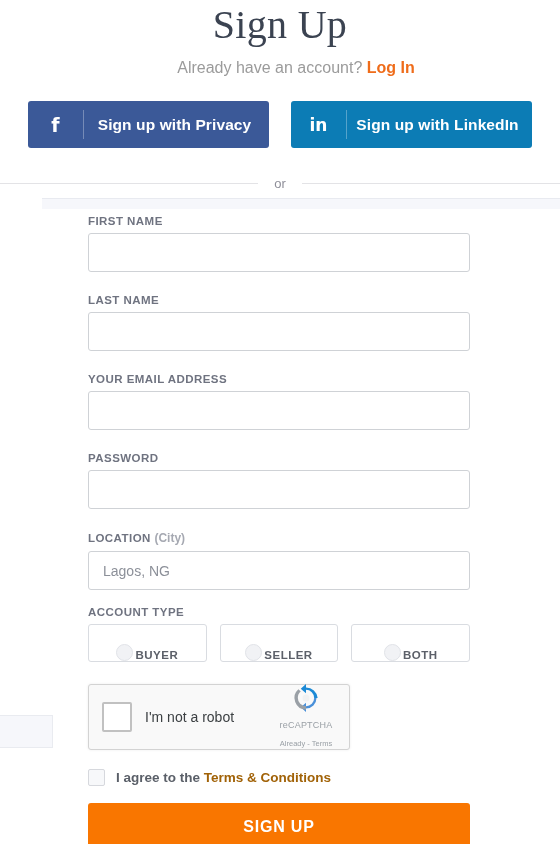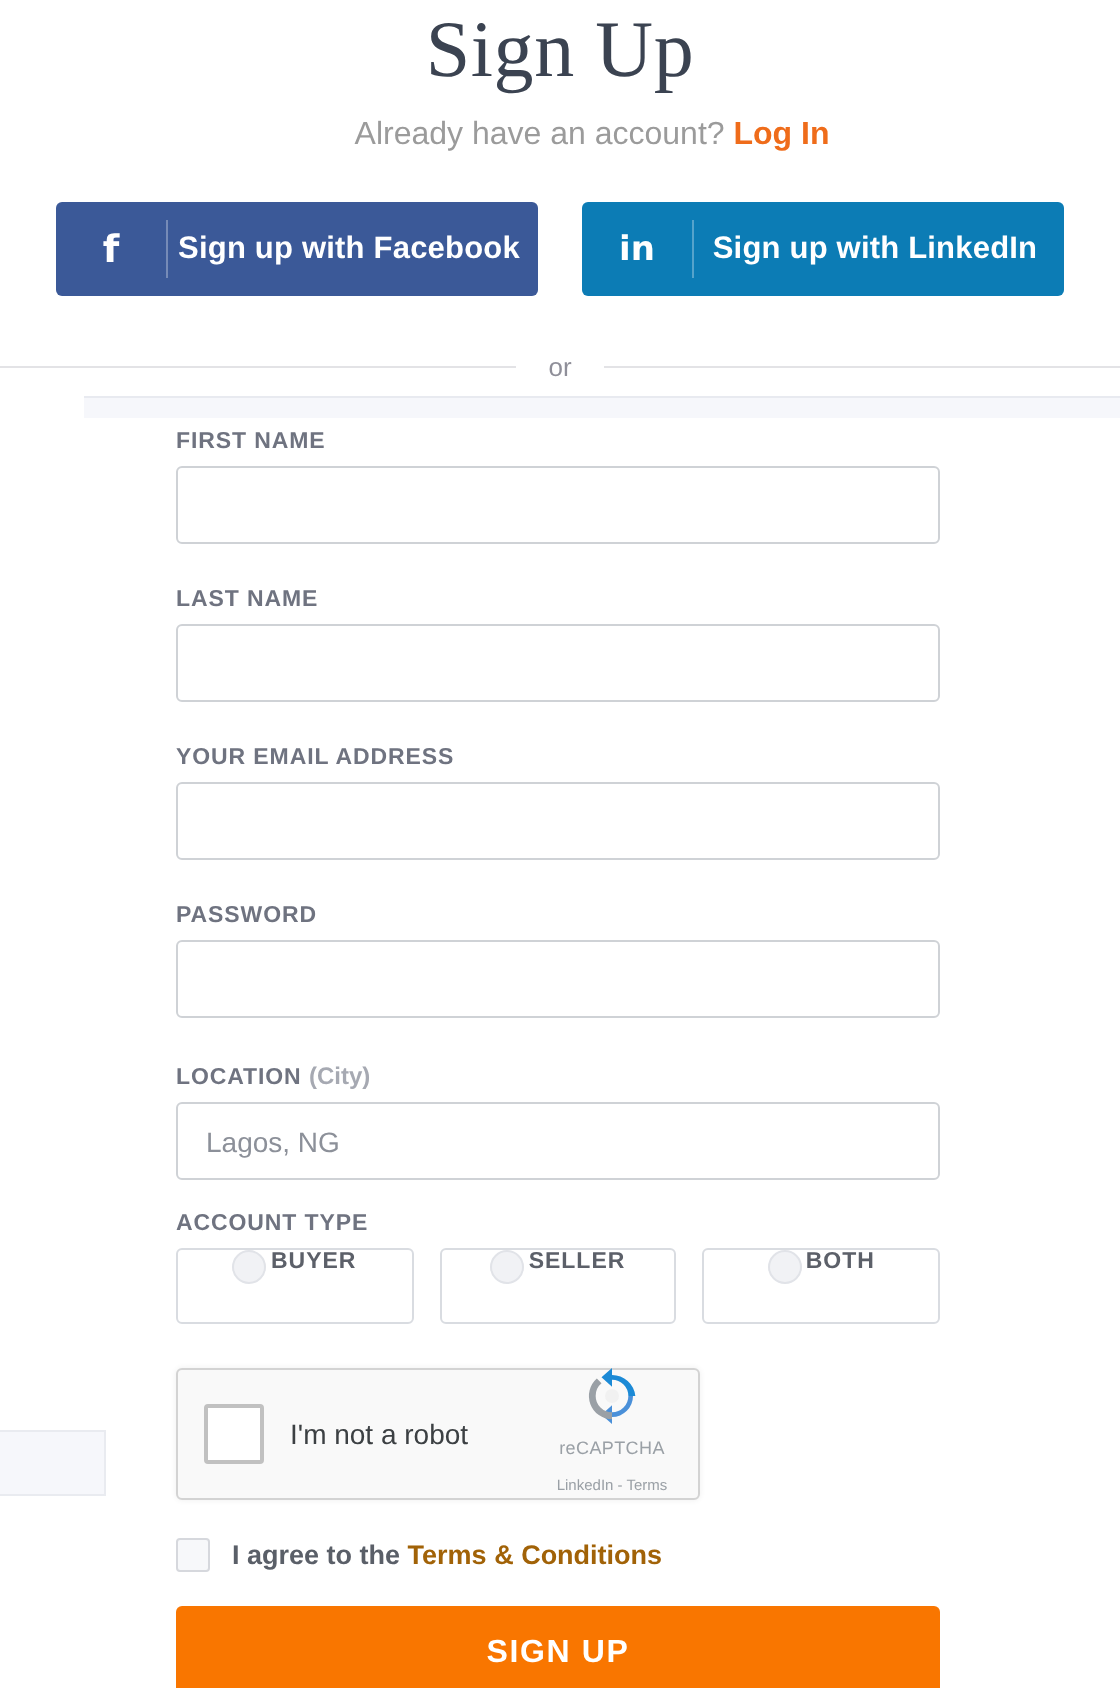--- a/index.html
+++ b/index.html
@@ -181,21 +181,21 @@
     gap: 13px;
   }
   .radio-box {
     flex: 1;
     height: 38px;
     box-sizing: border-box;
     border: 1px solid #d9dce1;
     border-radius: 3px;
     background: #ffffff;
     display: flex;
-    align-items: flex-start;
+    align-items: flex-end;
     justify-content: center;
     gap: 2px;
     cursor: pointer;
   }
   .radio-circle {
     width: 15px;
     height: 15px;
     border-radius: 50%;
     background: #f1f2f5;
     border: 1px solid #e1e3e8;
@@ -324,21 +324,21 @@
 <div class="subtitle">
   <span>Already have an account?</span>
   <a class="login-link" href="#">Log In</a>
 </div>
 
 <div class="social-row">
 
   <button class="social-btn fb-btn">
     <span class="sb-icon">f</span>
     <span class="sb-divider"></span>
-    <span class="sb-label">Sign up with Facebook</span>
+    <span class="sb-label">Sign up with Privacy</span>
   </button>
 
   <button class="social-btn li-btn">
     <span class="sb-icon">in</span>
     <span class="sb-divider"></span>
     <span class="sb-label">Sign up with LinkedIn</span>
   </button>
 
 </div>
 
@@ -417,21 +417,21 @@
       <span class="rc-check"></span>
       <span class="rc-text">I'm not a robot</span>
       <span class="rc-brand">
         <svg class="rc-logo" width="28" height="28" viewBox="0 0 48 48">
           <path d="M24 6 L24 0 L15 8 L24 16 L24 10 A14 14 0 0 1 38 24 L44 24 A20 20 0 0 0 24 6 Z" fill="#1c8ad6"></path>
           <path d="M38 24 A14 14 0 0 1 24 38 L24 32 L15 40 L24 48 L24 42 A18 18 0 0 0 42 24 Z" fill="#4a90d9"></path>
           <path d="M24 38 A14 14 0 0 1 10 24 A14 14 0 0 1 15 13 L11 9 A20 20 0 0 0 24 44 Z" fill="#9aa0a6"></path>
           <circle cx="24" cy="24" r="6" fill="#f1f1f1"></circle>
         </svg>
         <span class="rc-name">reCAPTCHA</span>
-        <span class="rc-legal">LinkedIn - Terms</span>
+        <span class="rc-legal">Already - Terms</span>
       </span>
     </div>
 
     <div class="terms-row">
       <span class="terms-check"></span>
       <span class="terms-text">
         <span>I agree to the</span>
         <a class="tc-link" href="#">Terms &amp; Conditions</a>
       </span>
     </div>

